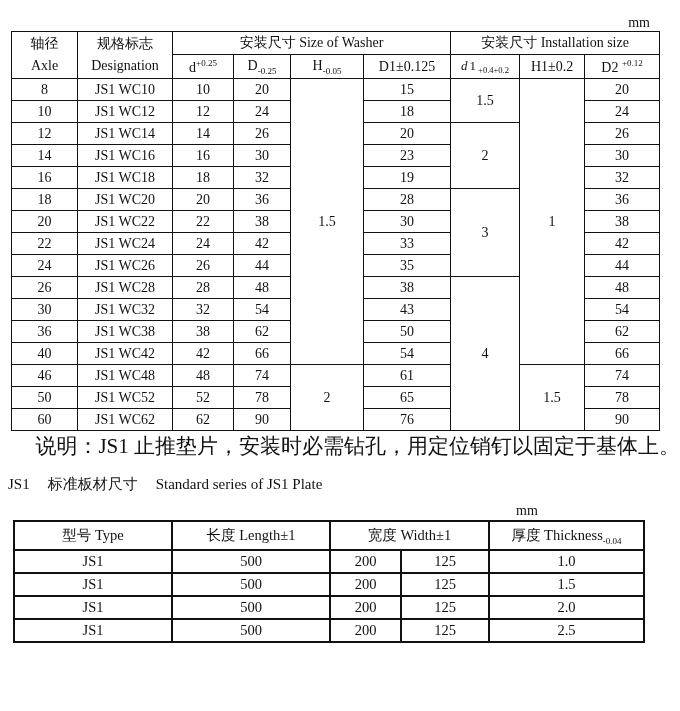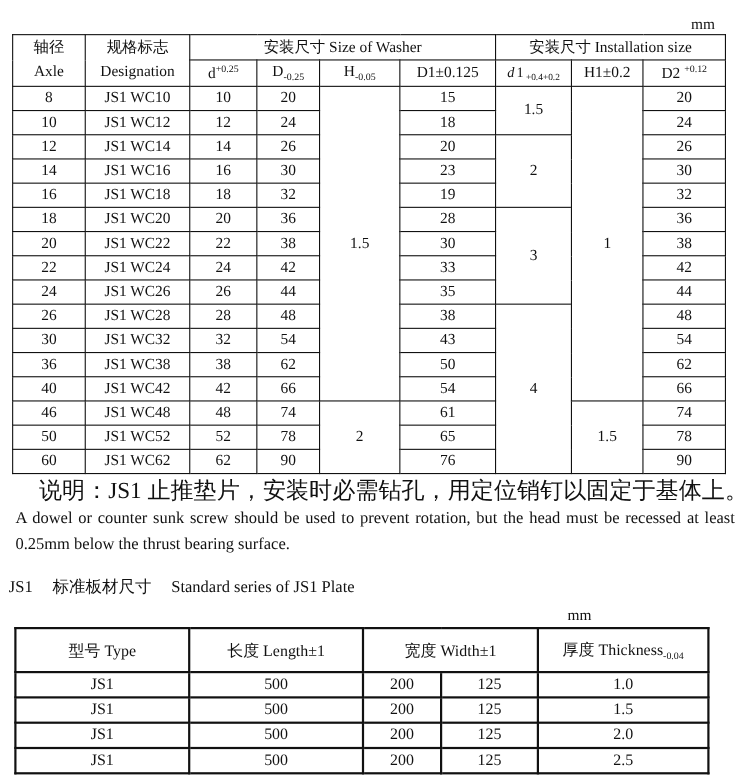--- a/index.html
+++ b/index.html
@@ -59,21 +59,21 @@
   }
 
   .t2 { margin-left: 13px; width: 630px; }
   .t2 th, .t2 td {
     border: 2px solid #111;
     font-weight: normal;
     text-align: center; vertical-align: middle;
     font-size: 14.5px; padding: 0;
     overflow: hidden; white-space: nowrap;
   }
-  .t2 thead th { height: 40px; }
+  .t2 thead th { height: 29px; }
   .t2 tbody td { height: 23px; }
 </style>
 </head>
 <body>
 
 <div class="page">
 
   <div class="mm-top">mm</div>
 
   <table class="t1">
@@ -258,21 +258,20 @@
           <td>JS1 WC62</td>
           <td>62</td>
           <td>90</td>
           <td>76</td>
           <td>90</td>
         </tr>
       </tbody>
   </table>
 
   <p class="note-cn">说明：JS1 止推垫片，安装时必需钻孔，用定位销钉以固定于基体上。</p>
-  <p class="note-en">A dowel or counter sunk screw should be used to prevent rotation, but the head must be recessed at least 0.25mm below the thrust bearing surface.</p>
 
   <h3 class="section-title">
     <span>JS1</span><span class="gap"></span><span>标准板材尺寸</span><span class="gap"></span><span>Standard series of JS1 Plate</span>
   </h3>
 
   <div class="mm-2">mm</div>
 
   <table class="t2">
     <colgroup>
       <col style="width:158px">

